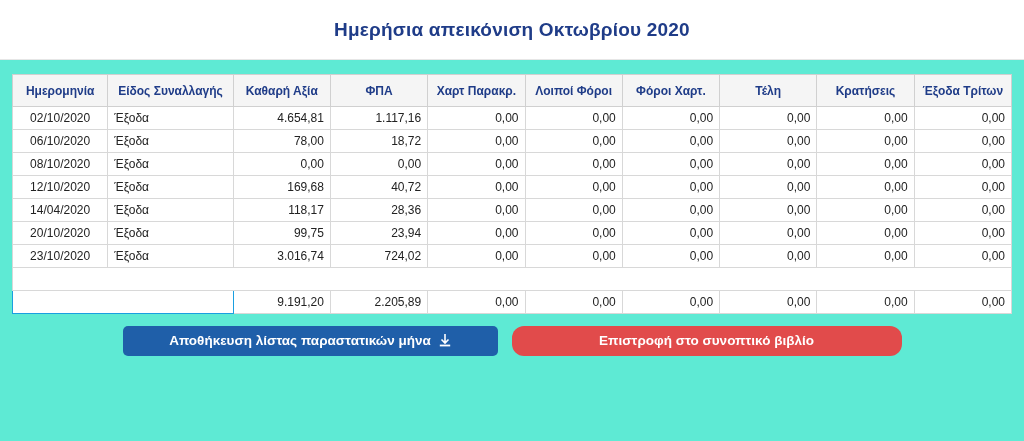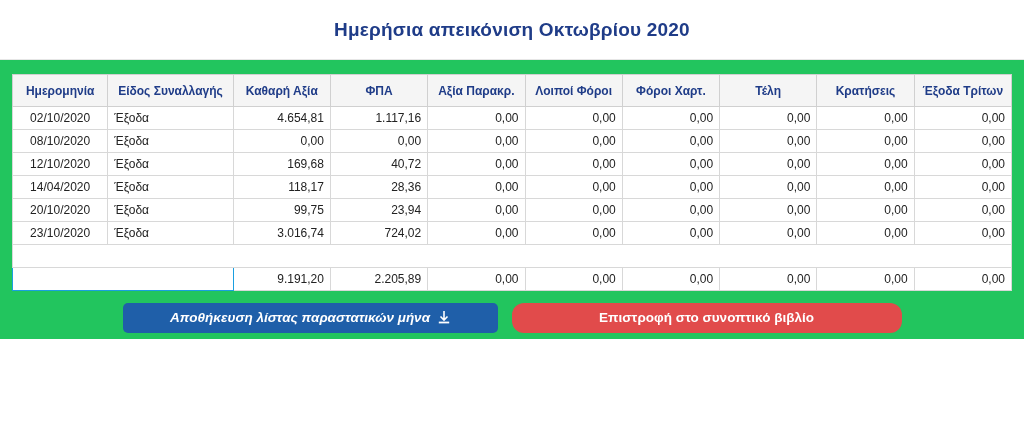--- a/index.html
+++ b/index.html
@@ -6,23 +6,23 @@
   html, body {
     margin: 0;
     padding: 0;
     width: 1024px;
     height: 441px;
     background: #ffffff;
     font-family: "Liberation Sans", sans-serif;
   }
   .page {
     width: 1024px;
-    height: 339px;
+    height: 441px;
     position: relative;
-    background: #22c55e;
+    background: #5eead4;
     overflow: hidden;
   }
   .header-band {
     height: 60px;
     background: #ffffff;
     border-bottom: 1px solid #e6e6e6;
     display: flex;
     align-items: center;
     justify-content: center;
   }
@@ -101,21 +101,21 @@
     padding: 0 18px;
     height: 30px;
     line-height: 30px;
     cursor: pointer;
     font-family: "Liberation Sans", sans-serif;
     display: inline-flex;
     align-items: center;
     justify-content: center;
     gap: 8px;
   }
-  .btn-save { background: #1f5fa9; width: 375px; font-style: italic; }
+  .btn-save { background: #1f5fa9; width: 375px; }
   .btn-back { background: #e14b4b; width: 390px; border-radius: 12px; }
   .dl-icon { display: inline-block; width: 12px; height: 14px; position: relative; }
   .dl-icon svg { display: block; }
 </style>
 </head>
 <body>
 
 <div class="page">
 
   <div class="header-band">
@@ -135,34 +135,46 @@
         <col class="w-num">
         <col class="w-num">
         <col class="w-num">
       </colgroup>
       <thead>
         <tr>
           <th>Ημερομηνία</th>
           <th>Είδος Συναλλαγής</th>
           <th>Καθαρή Αξία</th>
           <th>ΦΠΑ</th>
-          <th>Αξία Παρακρ.</th>
+          <th>Χαρτ Παρακρ.</th>
           <th>Λοιποί Φόροι</th>
           <th>Φόροι Χαρτ.</th>
           <th>Τέλη</th>
           <th>Κρατήσεις</th>
           <th>Έξοδα Τρίτων</th>
         </tr>
       </thead>
       <tbody>
         <tr>
           <td class="c-date">02/10/2020</td>
           <td class="c-type">Έξοδα</td>
           <td class="c-num">4.654,81</td>
           <td class="c-num">1.117,16</td>
+          <td class="c-num">0,00</td>
+          <td class="c-num">0,00</td>
+          <td class="c-num">0,00</td>
+          <td class="c-num">0,00</td>
+          <td class="c-num">0,00</td>
+          <td class="c-num">0,00</td>
+        </tr>
+        <tr>
+          <td class="c-date">06/10/2020</td>
+          <td class="c-type">Έξοδα</td>
+          <td class="c-num">78,00</td>
+          <td class="c-num">18,72</td>
           <td class="c-num">0,00</td>
           <td class="c-num">0,00</td>
           <td class="c-num">0,00</td>
           <td class="c-num">0,00</td>
           <td class="c-num">0,00</td>
           <td class="c-num">0,00</td>
         </tr>
         <tr>
           <td class="c-date">08/10/2020</td>
           <td class="c-type">Έξοδα</td>

